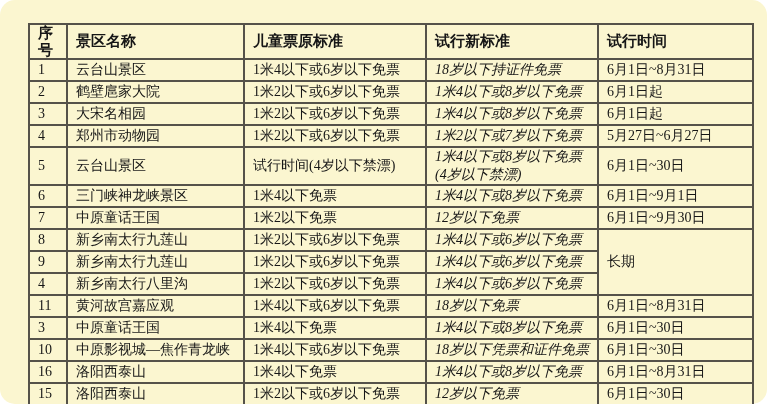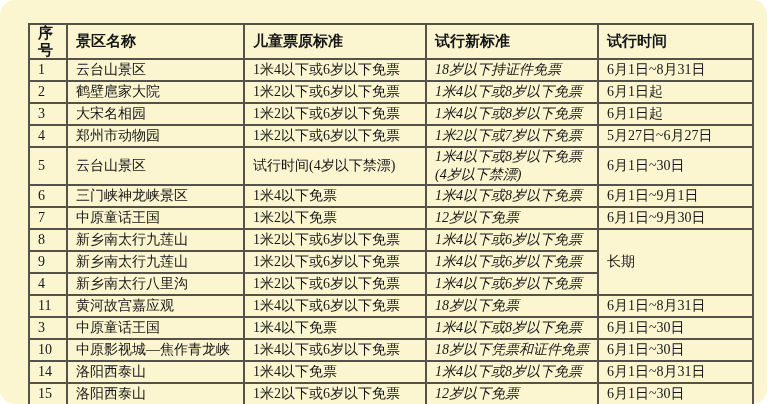--- a/index.html
+++ b/index.html
@@ -143,21 +143,21 @@
           <td class="c-time">6月1日~30日</td>
         </tr>
         <tr>
           <td class="c-no">10</td>
           <td class="c-name">中原影视城—焦作青龙峡</td>
           <td class="c-old">1米4以下或6岁以下免票</td>
           <td class="c-new">18岁以下凭票和证件免票</td>
           <td class="c-time">6月1日~30日</td>
         </tr>
         <tr>
-          <td class="c-no">14</td>
+          <td class="c-no">16</td>
           <td class="c-name">洛阳西泰山</td>
           <td class="c-old">1米4以下免票</td>
           <td class="c-new">1米4以下或8岁以下免票</td>
           <td class="c-time">6月1日~8月31日</td>
         </tr>
         <tr>
           <td class="c-no">15</td>
           <td class="c-name">洛阳西泰山</td>
           <td class="c-old">1米2以下或6岁以下免票</td>
           <td class="c-new">12岁以下免票</td>

